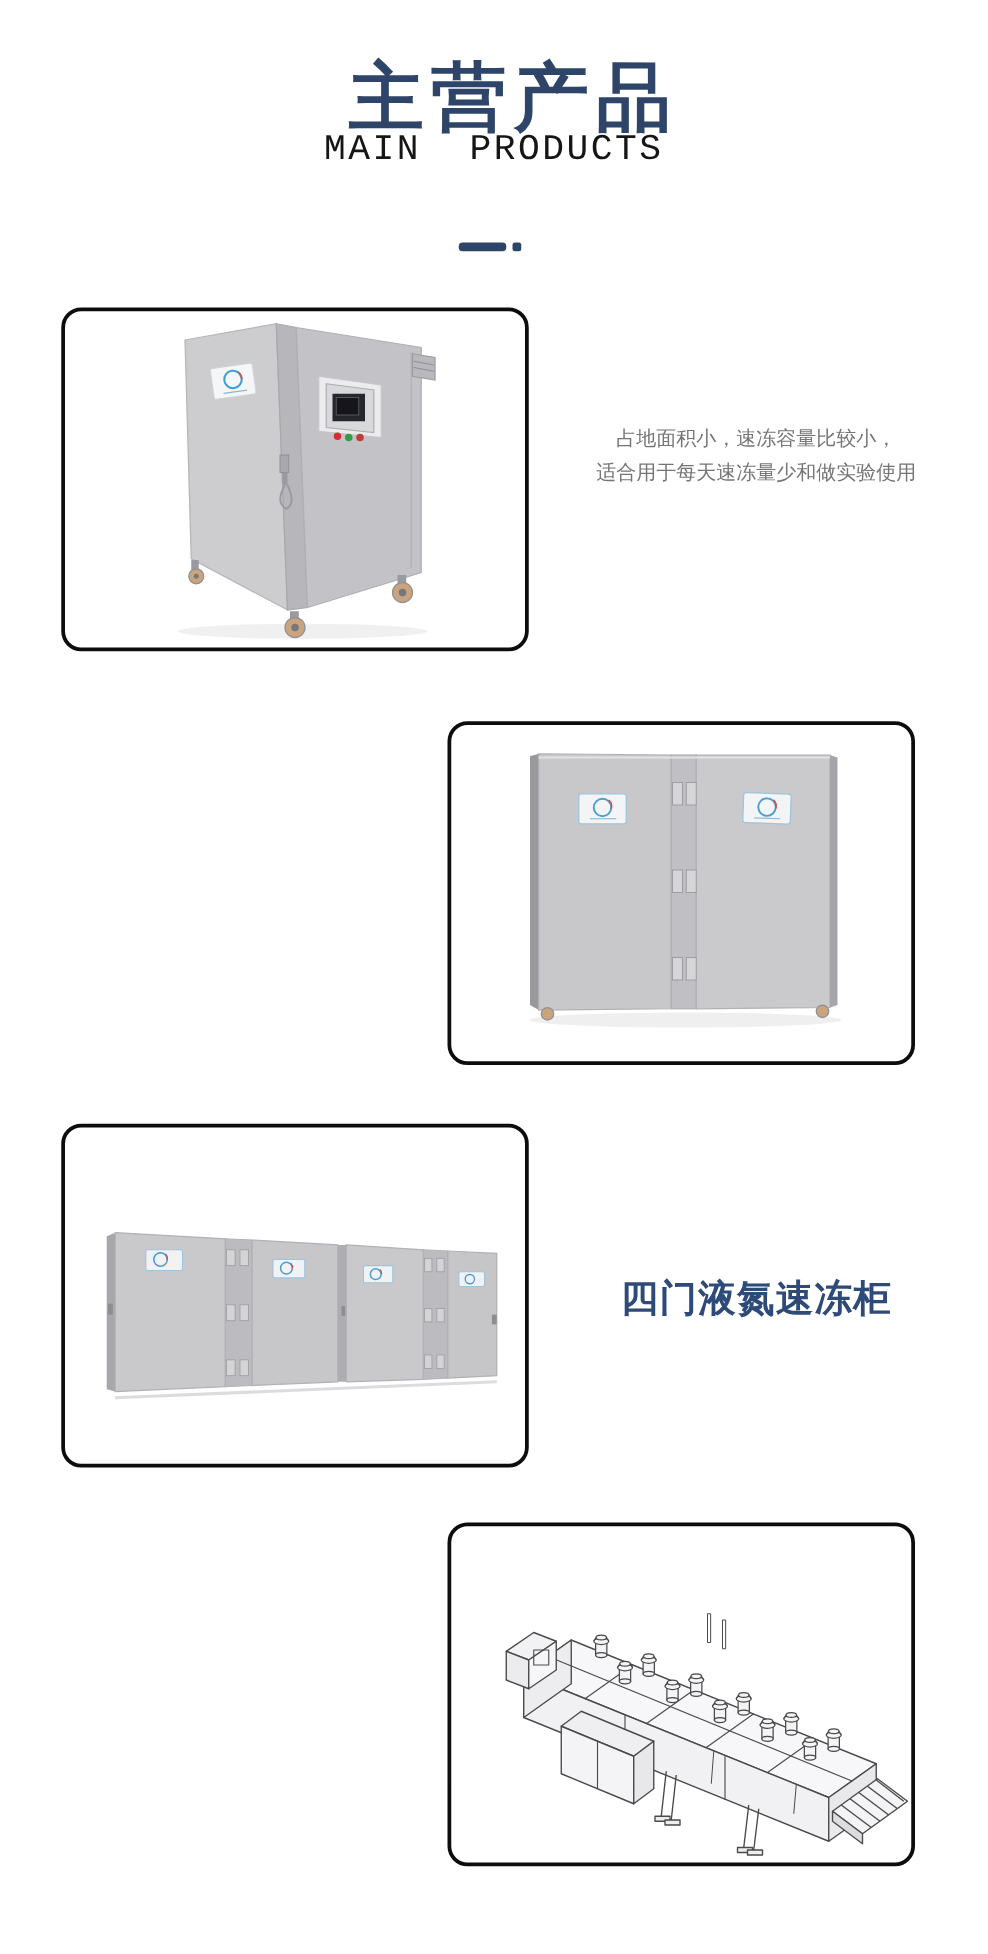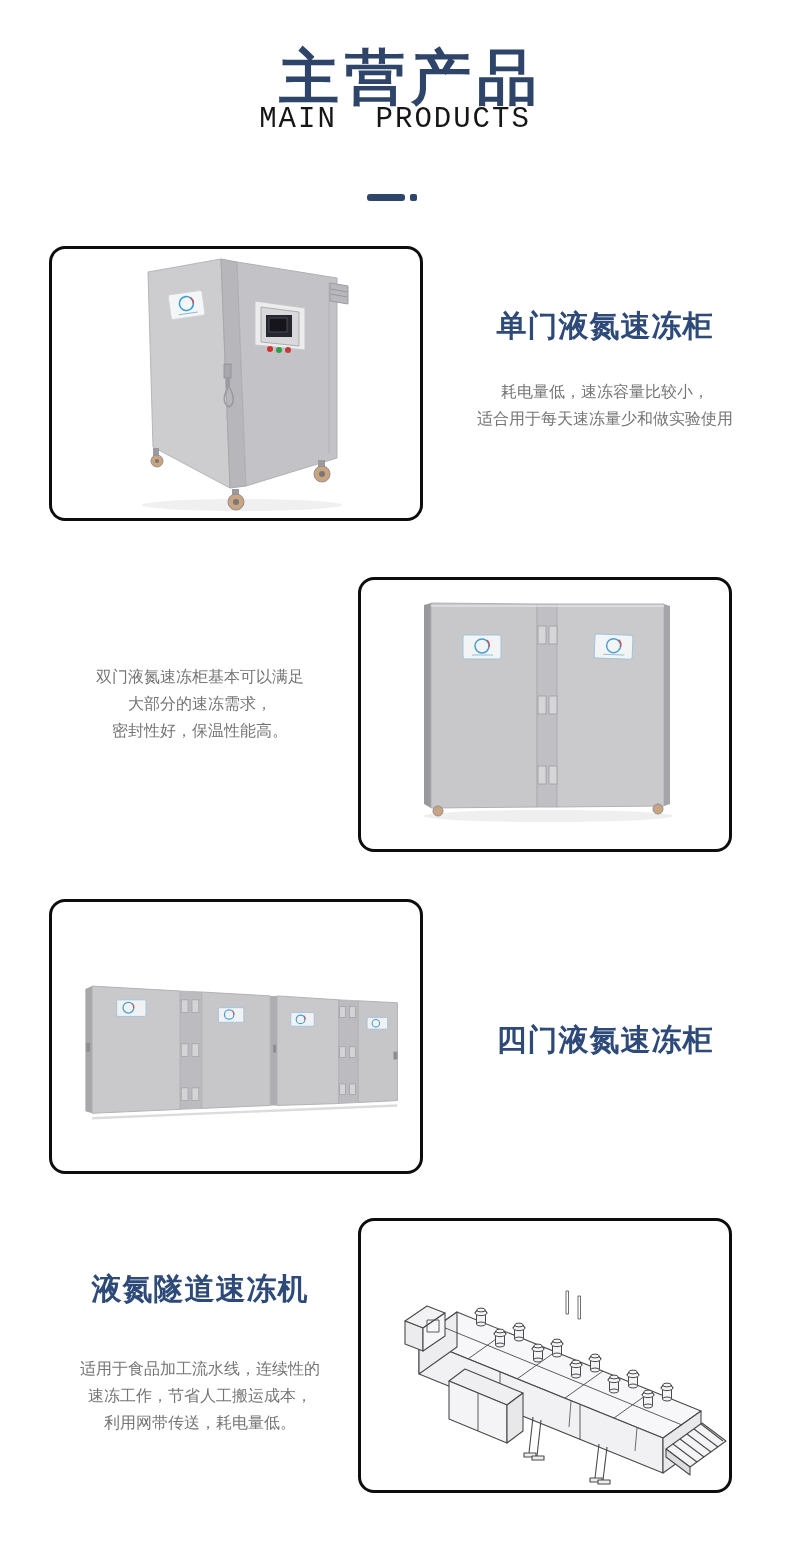--- a/index.html
+++ b/index.html
@@ -96,26 +96,24 @@
       <circle cx="105" cy="212" r="2" fill="#77777c"></circle>
       <rect x="180" y="240" width="7" height="8" fill="#9a9aa0"></rect>
       <circle cx="184" cy="253" r="8" fill="#c9a47e" stroke="#8f8f94" stroke-width="1"></circle>
       <circle cx="184" cy="253" r="3" fill="#77777c"></circle>
       <rect x="266" y="211" width="7" height="8" fill="#9a9aa0"></rect>
       <circle cx="270" cy="225" r="8" fill="#c9a47e" stroke="#8f8f94" stroke-width="1"></circle>
       <circle cx="270" cy="225" r="3" fill="#77777c"></circle>
     </svg>
   </div>
   <div class="text-zone tz1">
-    <h2 class="product-title">单门液氮速冻柜</h2>
-    <p class="product-desc"><span>耗电量低，速冻容量比较小，</span><br><span>适合用于每天速冻量少和做实验使用</span></p>
+    <p class="product-desc"><span>占地面积小，速冻容量比较小，</span><br><span>适合用于每天速冻量少和做实验使用</span></p>
   </div>
 
   <div class="text-zone tz2">
-    <p class="product-desc"><span>双门液氮速冻柜基本可以满足</span><br><span>大部分的速冻需求，</span><br><span>密封性好，保温性能高。</span></p>
   </div>
   <div class="frame frame2">
     <svg viewBox="0 0 368 269">
       <ellipse cx="187" cy="236" rx="125" ry="6" fill="#efefef"></ellipse>
       <polygon points="63,25 70,23 70,228 63,224" fill="#98989d"></polygon>
       <polygon points="70,23 176,24 176,227 70,228" fill="#c8c8cb" stroke="#b0b0b4" stroke-width="1"></polygon>
       <rect x="176" y="24" width="20" height="203" fill="#c0c0c4" stroke="#b0b0b4" stroke-width="1"></rect>
       <polygon points="196,24 303,24 303,226 196,227" fill="#cacacd" stroke="#b2b2b6" stroke-width="1"></polygon>
       <polygon points="303,24 309,26 309,224 303,226" fill="#a6a6aa"></polygon>
       <line x1="70" y1="26" x2="303" y2="26" stroke="#e2e2e5" stroke-width="1.5"></line>
@@ -196,24 +194,20 @@
 
       <rect x="31" y="144" width="4" height="9" fill="#8e8e92"></rect>
       <rect x="345" y="153" width="4" height="8" fill="#8e8e92"></rect>
       <rect x="222" y="146" width="3" height="8" fill="#8e8e92"></rect>
     </svg>
   </div>
   <div class="text-zone tz3">
     <h2 class="product-title">四门液氮速冻柜</h2>
   </div>
 
-  <div class="text-zone tz4">
-    <h2 class="product-title">液氮隧道速冻机</h2>
-    <p class="product-desc"><span>适用于食品加工流水线，连续性的</span><br><span>速冻工作，节省人工搬运成本，</span><br><span>利用网带传送，耗电量低。</span></p>
-  </div>
   <div class="frame frame4">
     <svg viewBox="0 0 368 269">
       <defs>
         <g id="nz" stroke="#4a4a4a" stroke-width="1" fill="#f4f4f6">
           <path d="M-4.5,0 L-4.5,-11 L4.5,-11 L4.5,0 Z"></path>
           <ellipse cx="0" cy="0" rx="4.5" ry="2"></ellipse>
           <ellipse cx="0" cy="-11" rx="6" ry="2.6"></ellipse>
           <ellipse cx="0" cy="-14" rx="4.2" ry="1.9"></ellipse>
           <line x1="-4.2" y1="-14" x2="-6" y2="-11"></line>
           <line x1="4.2" y1="-14" x2="6" y2="-11"></line>

